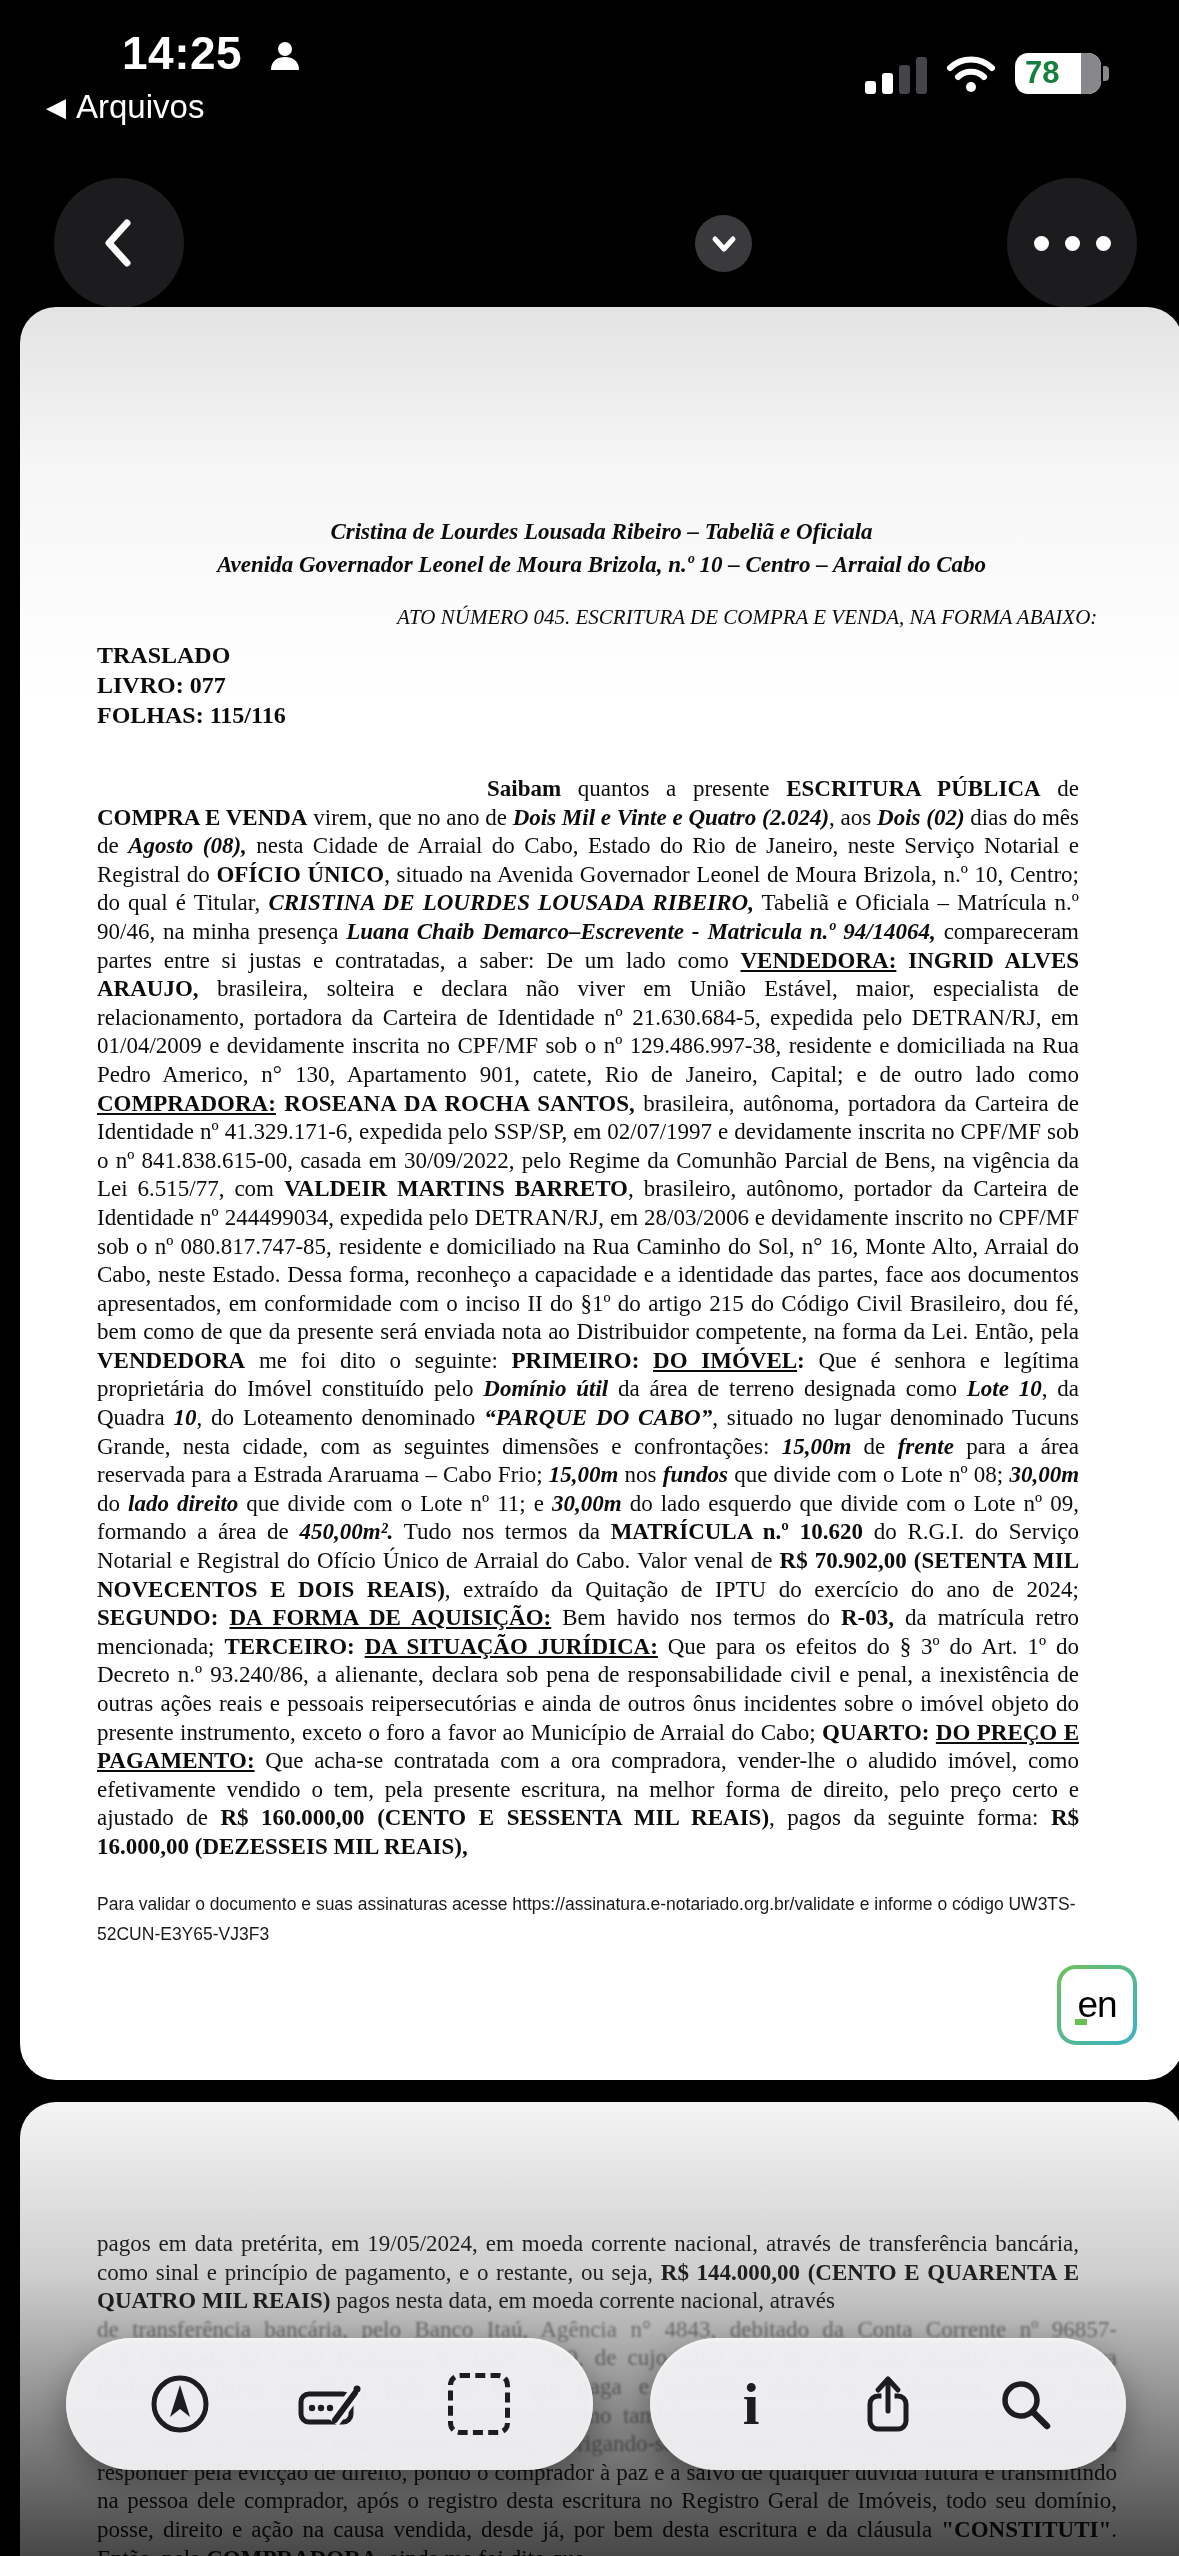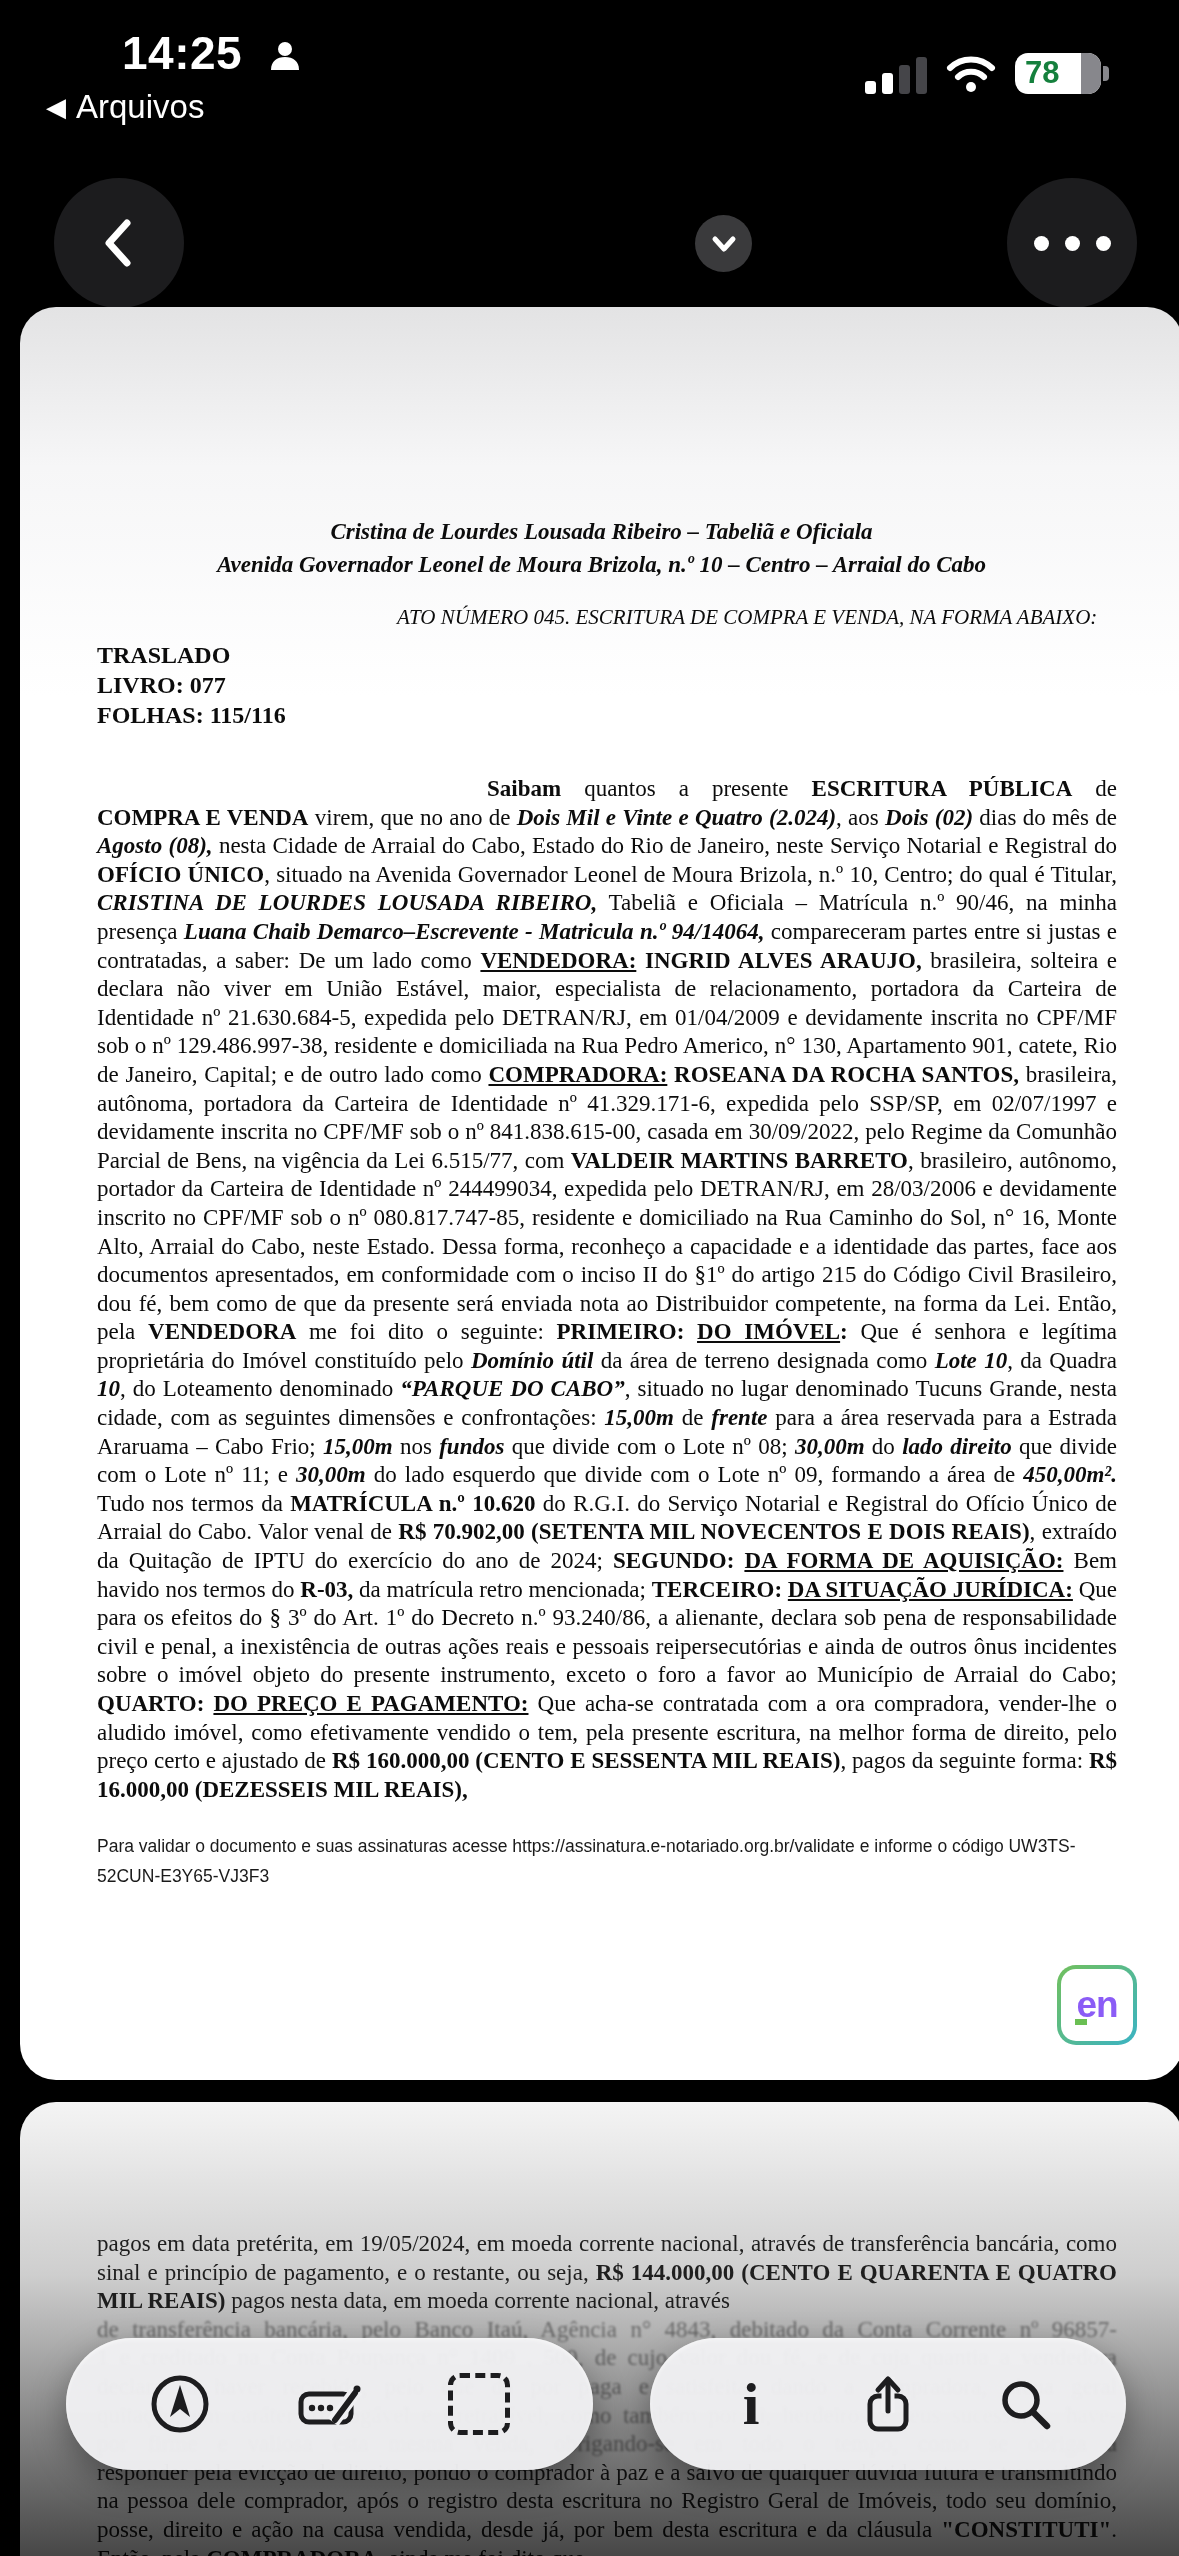--- a/index.html
+++ b/index.html
@@ -39,32 +39,32 @@
         font-family:"Liberation Serif","DejaVu Serif",serif;}
   #page1{top:307px;height:1773px;border-radius:36px;
          background:linear-gradient(180deg,#e3e3e4 0%,#f6f6f7 9%,#ffffff 22%);}
   #page2{top:2102px;height:454px;border-radius:36px 36px 0 0;}
   #page2 .scrim{position:absolute;inset:0;z-index:6;pointer-events:none;
      background:linear-gradient(180deg,rgba(150,150,150,.10) 0%,rgba(80,80,80,.28) 38%,rgba(30,30,30,.55) 72%,rgba(0,0,0,.72) 100%);}
 
   .letterhead{margin-top:208px;text-align:center;font-weight:700;font-style:italic;font-size:23px;line-height:33px;}
   .act-heading{margin:20px 66px 0 377px;font-weight:400;font-style:italic;font-size:21px;line-height:33px;text-align:justify;}
   .stamp{margin:6px 0 0 77px;font-weight:700;font-size:24px;line-height:30px;}
-  .body-text{margin:45px 66px 0 77px;font-size:23px;line-height:28.6px;text-align:justify;}
+  .body-text{margin:45px 104px 0 77px;font-size:23px;line-height:28.6px;text-align:justify;}
   .body-text .indent{display:inline-block;width:390px;}
   .b{font-weight:700;}
   .it{font-style:italic;}
   .u{text-decoration:underline;}
 
   .foot{margin:27px 66px 0 77px;font-family:"Liberation Sans","DejaVu Sans",sans-serif;
         font-size:17.5px;line-height:30px;color:#1a1a1a;}
   .en-logo{position:absolute;right:46px;bottom:35px;width:80px;height:80px;border-radius:19px;
            background:linear-gradient(135deg,#72c05c,#3ab3c4);padding:0;display:flex;align-items:center;justify-content:center;}
   .en-inner{width:72px;height:72px;border-radius:15px;background:#fff;display:flex;align-items:center;justify-content:center;position:relative;}
-  .en-inner span{font-family:"Liberation Sans",sans-serif;font-weight:700;font-size:37px;color:#8b5cf6;letter-spacing:-1px;text-align:center;}
+  .en-inner span{font-family:"Liberation Sans",sans-serif;font-weight:400;font-size:37px;color:#000000;letter-spacing:-1px;text-align:center;}
   .en-inner::after{content:"";position:absolute;left:14px;bottom:16px;width:12px;height:6px;background:#6abf53;}
 
   #page2 .body-text{margin-top:128px;}
   .obscured{margin:0 66px 0 77px;font-size:23px;line-height:28.6px;opacity:.5;filter:blur(1.1px);text-align:justify;}
   .obscured div{text-align-last:justify;}
   .tail{margin:0 66px 0 77px;}
 
   
   .pill{position:absolute;top:2338px;height:132px;border-radius:66px;background:rgba(240,240,242,.96);
         box-shadow:0 2px 4px rgba(255,255,255,.5) inset,0 12px 34px rgba(0,0,0,.35);

